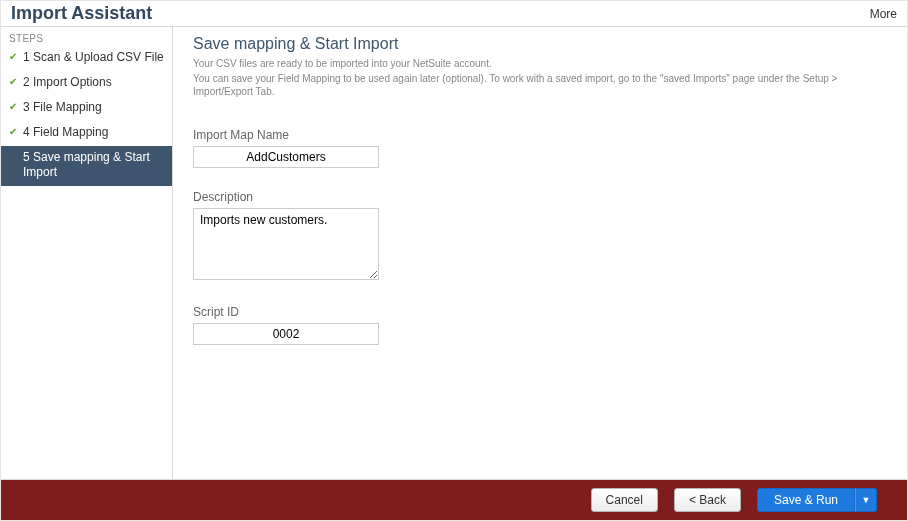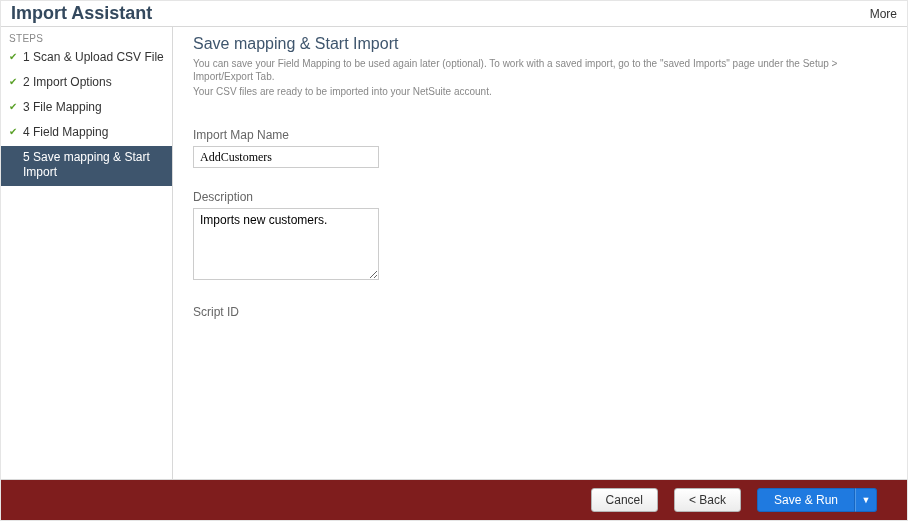--- a/index.html
+++ b/index.html
@@ -102,21 +102,22 @@
     font-size: 12px;
     color: #666;
     margin-bottom: 4px;
   }
   .text-input {
     width: 186px;
     height: 22px;
     border: 1px solid #ccc;
     padding: 2px 6px;
     font-size: 12px;
-    font-family: Liberation Serif, serif;
+    font-family: Liberation Sans, sans-serif;
+    text-align: center;
   }
   .textarea-input {
     width: 186px;
     height: 72px;
     border: 1px solid #ccc;
     padding: 4px 6px;
     font-size: 12px;
     font-family: inherit;
     resize: both;
   }
@@ -195,35 +196,36 @@
         <span>4 Field Mapping</span>
       </div>
       <div class="step-item active">
         <span class="check">✔</span>
         <span>5 Save mapping &amp; Start Import</span>
       </div>
     </div>
 
     <div class="main">
       <h2 class="main-title">Save mapping &amp; Start Import</h2>
+      <div class="subtext">Your CSV files are ready to be imported into your NetSuite account.</div>
       <div class="subtext">You can save your Field Mapping to be used again later (optional). To work with a saved import, go to the "saved Imports" page under the Setup &gt; Import/Export Tab.</div>
-      <div class="subtext">Your CSV files are ready to be imported into your NetSuite account.</div>
 
       <div class="field-group">
         <div class="field-label">Import Map Name</div>
         <input class="text-input" type="text" value="AddCustomers" style="">
       </div>
 
       <div class="field-group large-gap">
         <div class="field-label">Description</div>
         <textarea class="textarea-input" style="">Imports new customers.</textarea>
       </div>
 
       <div class="field-group large-gap">
         <div class="field-label">Script ID</div>
+        <input class="text-input" type="text" value="0002" style="">
       </div>
     </div>
   </div>
 
   <div class="footer">
     <button class="btn">Cancel</button>
     <button class="btn">&lt; Back</button>
     <div class="btn-group">
       <button class="btn btn-primary">Save &amp; Run</button>
       <button class="btn-primary-caret">

